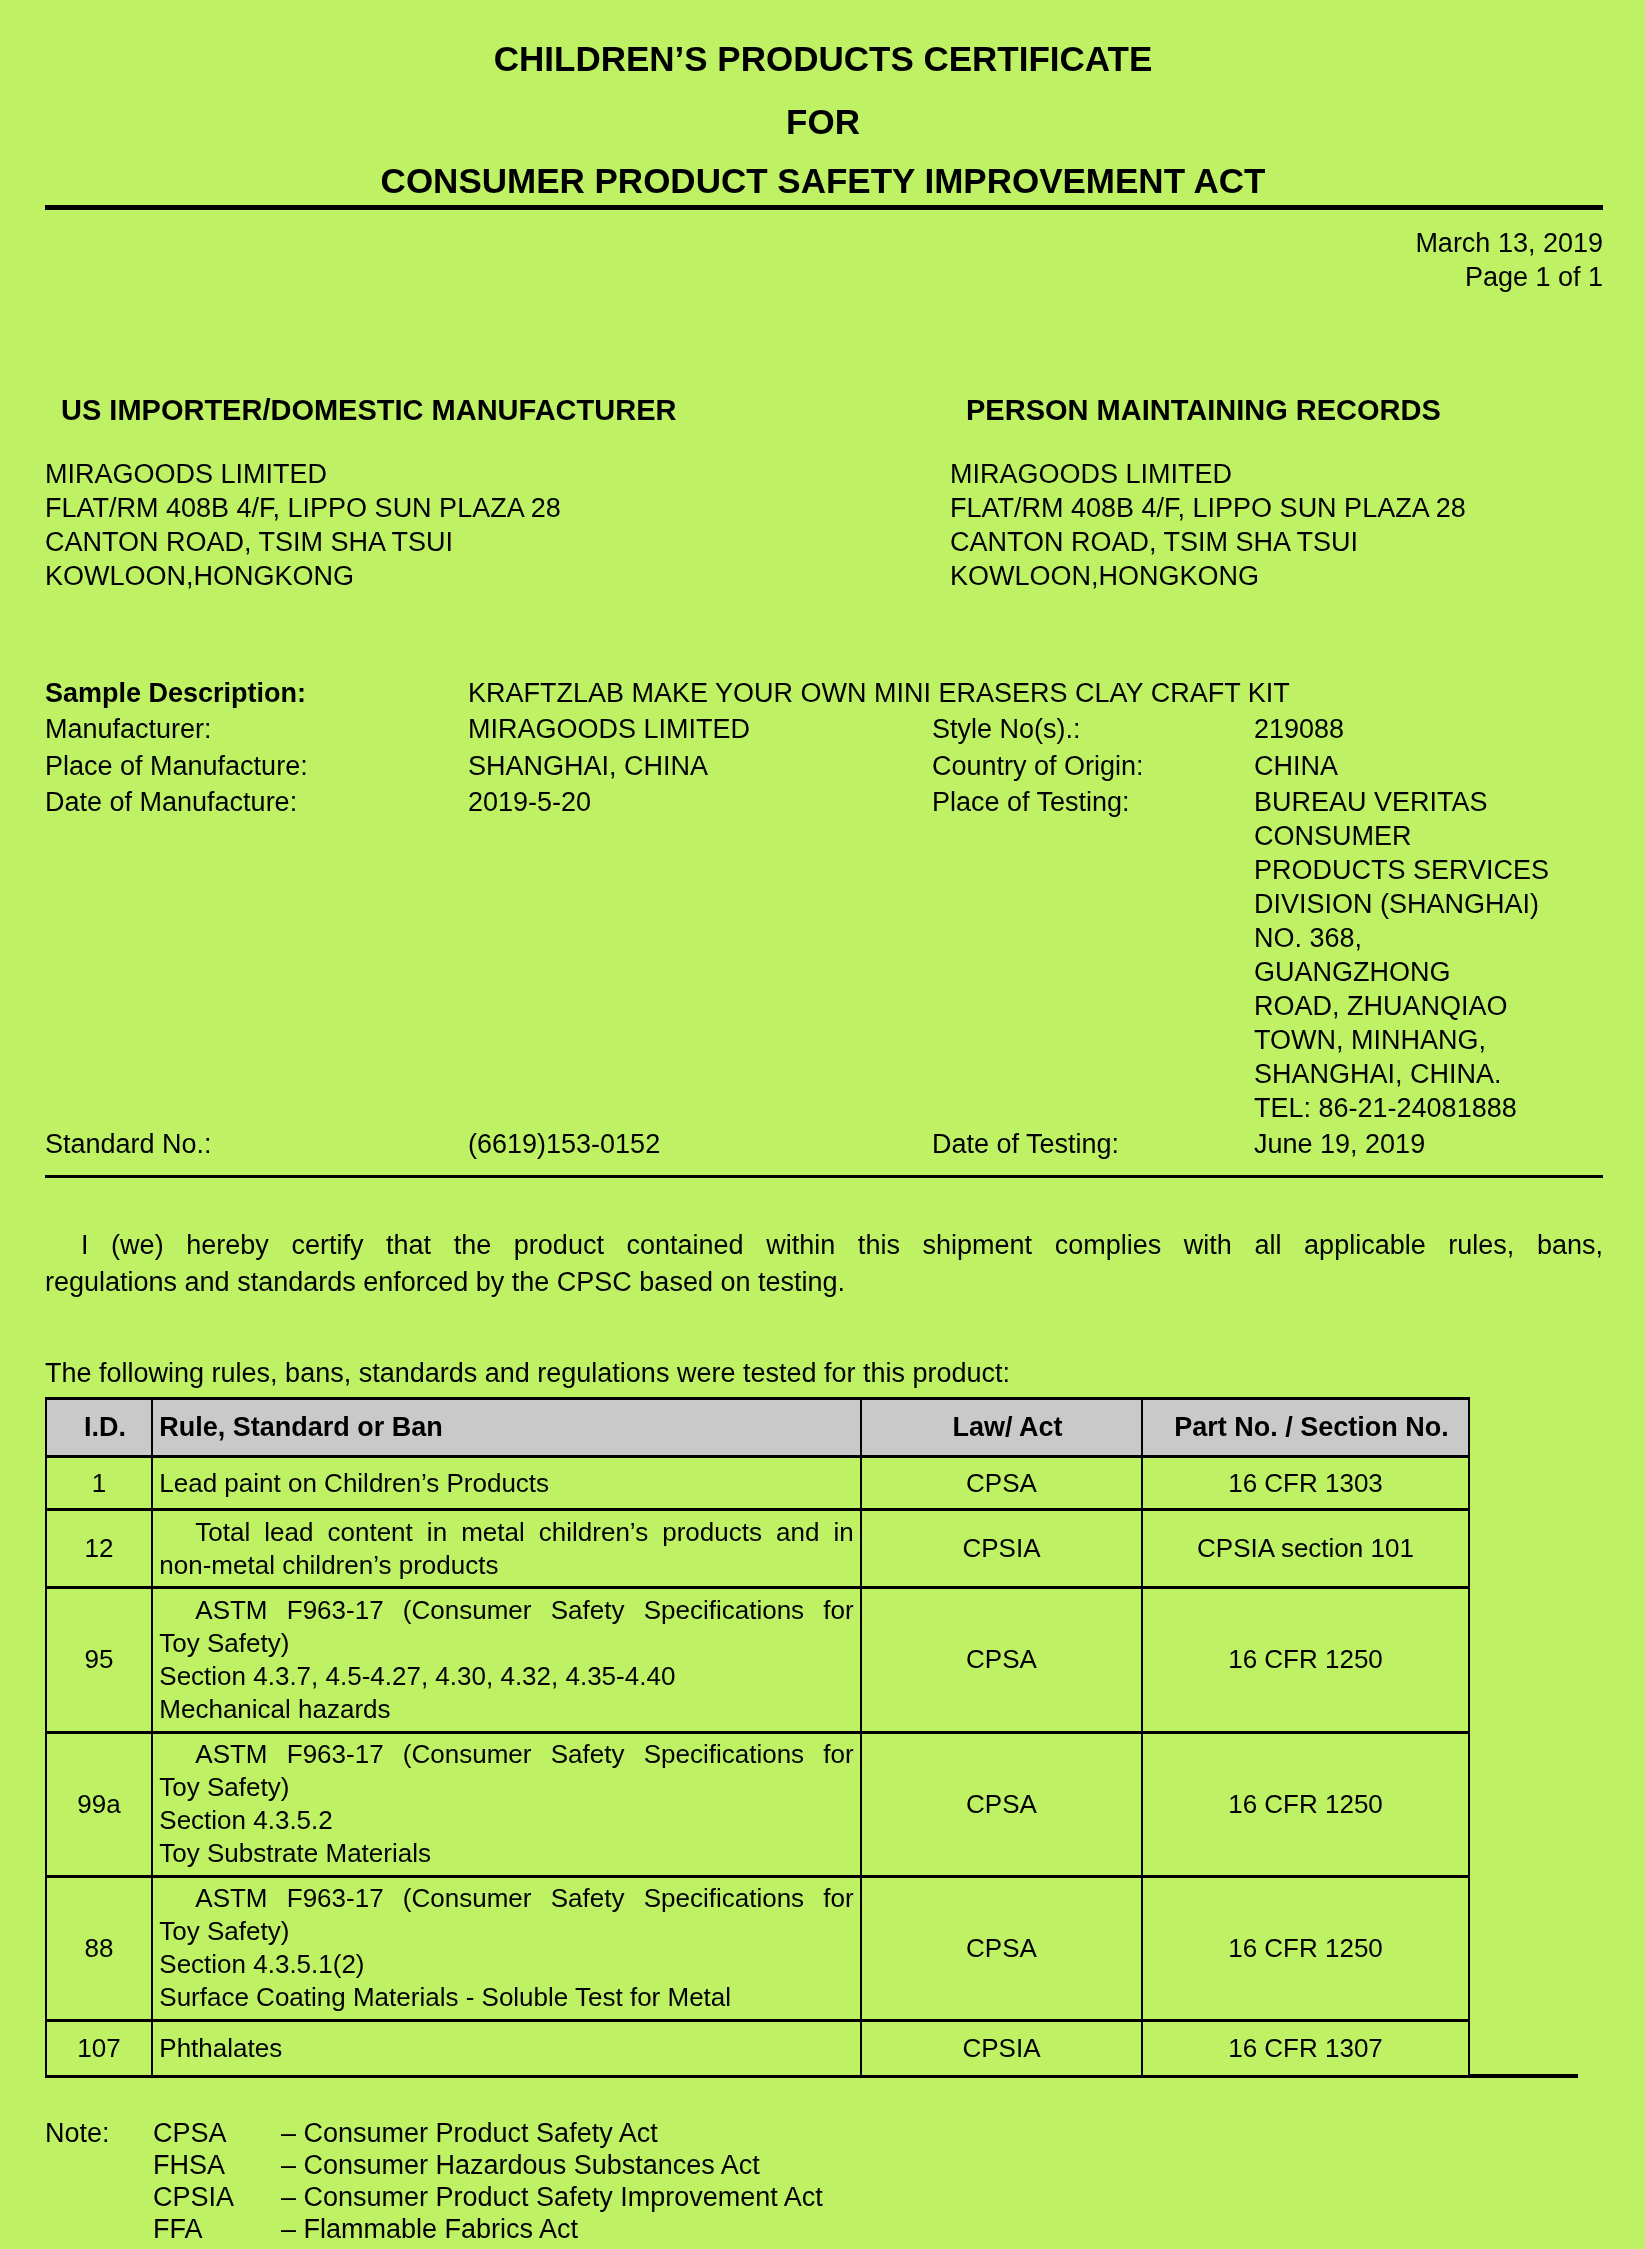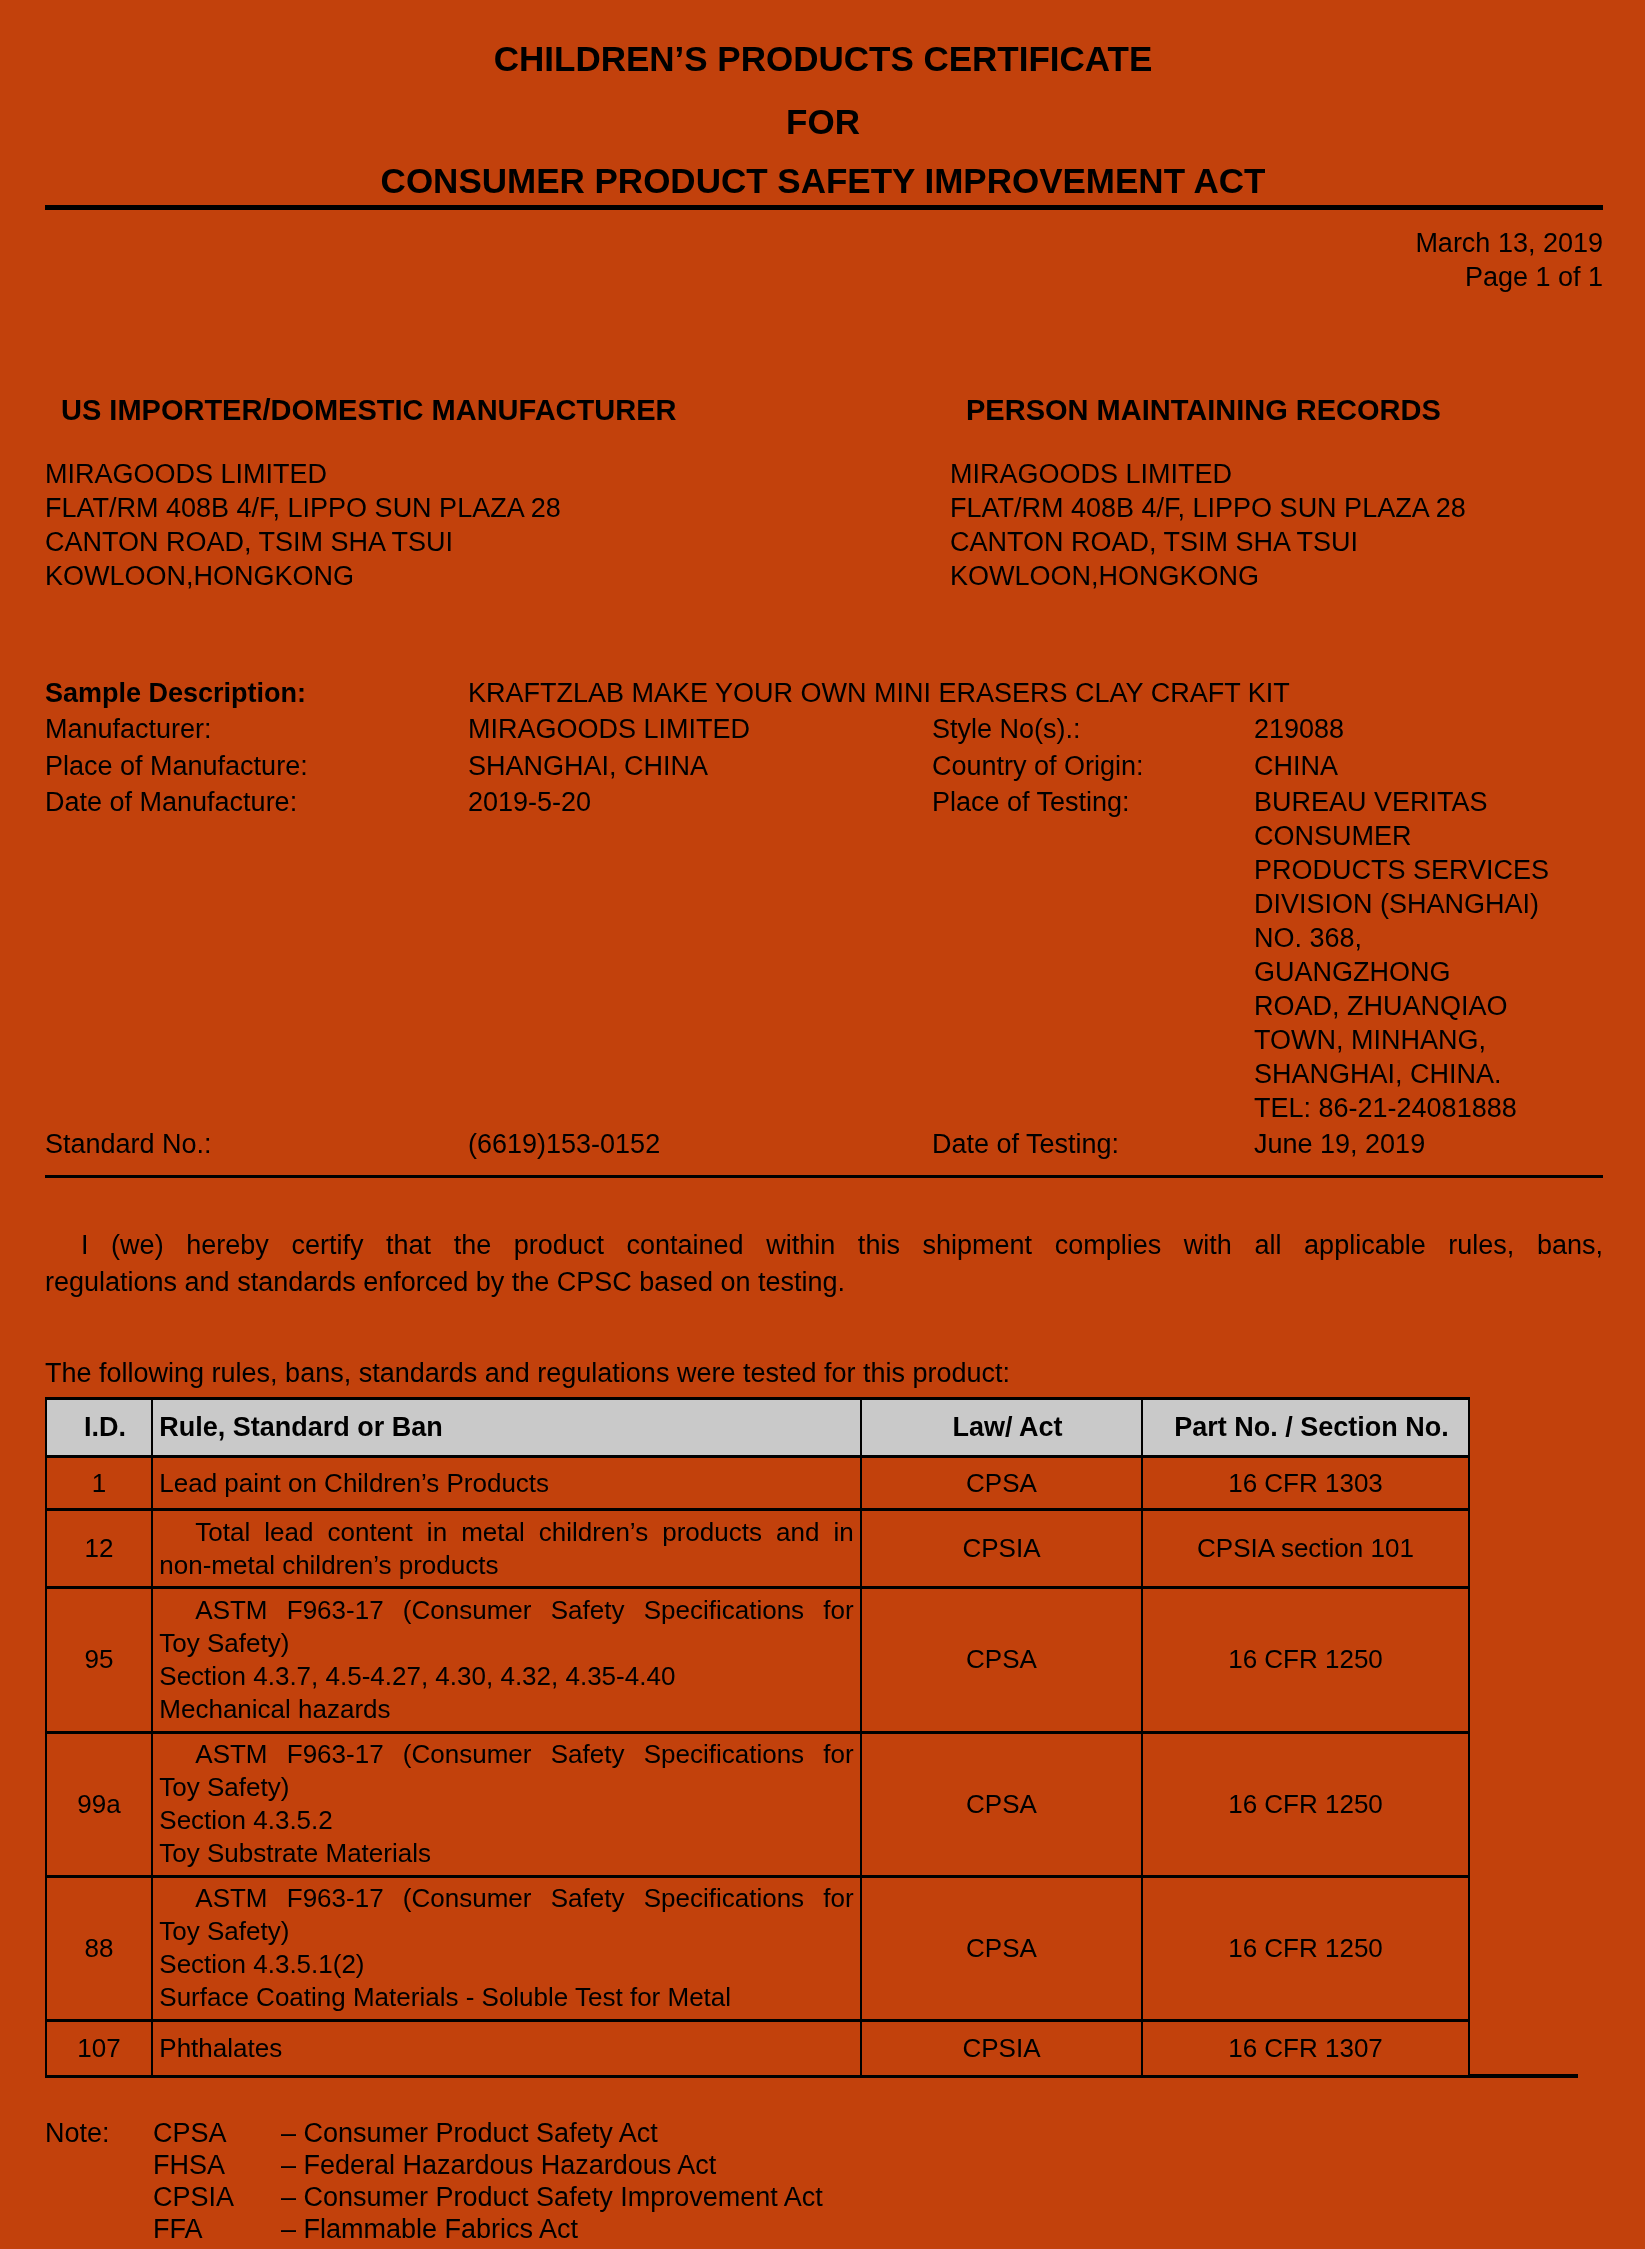--- a/index.html
+++ b/index.html
@@ -1,20 +1,20 @@
 <!DOCTYPE html>
 <html style="font-size:12.5px"><head>
 <meta charset="utf-8">
 <style>
   html, body { margin: 0; padding: 0; background: #ffffff; }
   .page {
     position: relative;
     width: 1646px;
     height: 2250px;
-    background: #c2410c;
+    background: #bef264;
     color: #000000;
     font-family: "Liberation Sans", "DejaVu Sans", sans-serif;
     overflow: hidden;
   }
   
   .titles { text-align: center; font-weight: bold; font-size: 35px; }
   .t1 { margin-top: 41px; line-height: 36px; }
   .t2 { margin-top: 27px; line-height: 36px; }
   .t3 { margin-top: 23px; line-height: 36px; }
 
@@ -250,21 +250,21 @@
 
     <section class="note">
       <div class="note-row">
         <span class="nc1">Note:</span>
         <span class="nc2">CPSA</span>
         <span>– Consumer Product Safety Act</span>
       </div>
       <div class="note-row">
         <span class="nc1"></span>
         <span class="nc2">FHSA</span>
-        <span>– Federal Hazardous Hazardous Act</span>
+        <span>– Consumer Hazardous Substances Act</span>
       </div>
       <div class="note-row">
         <span class="nc1"></span>
         <span class="nc2">CPSIA</span>
         <span>– Consumer Product Safety Improvement Act</span>
       </div>
       <div class="note-row">
         <span class="nc1"></span>
         <span class="nc2">FFA</span>
         <span>– Flammable Fabrics Act</span>

